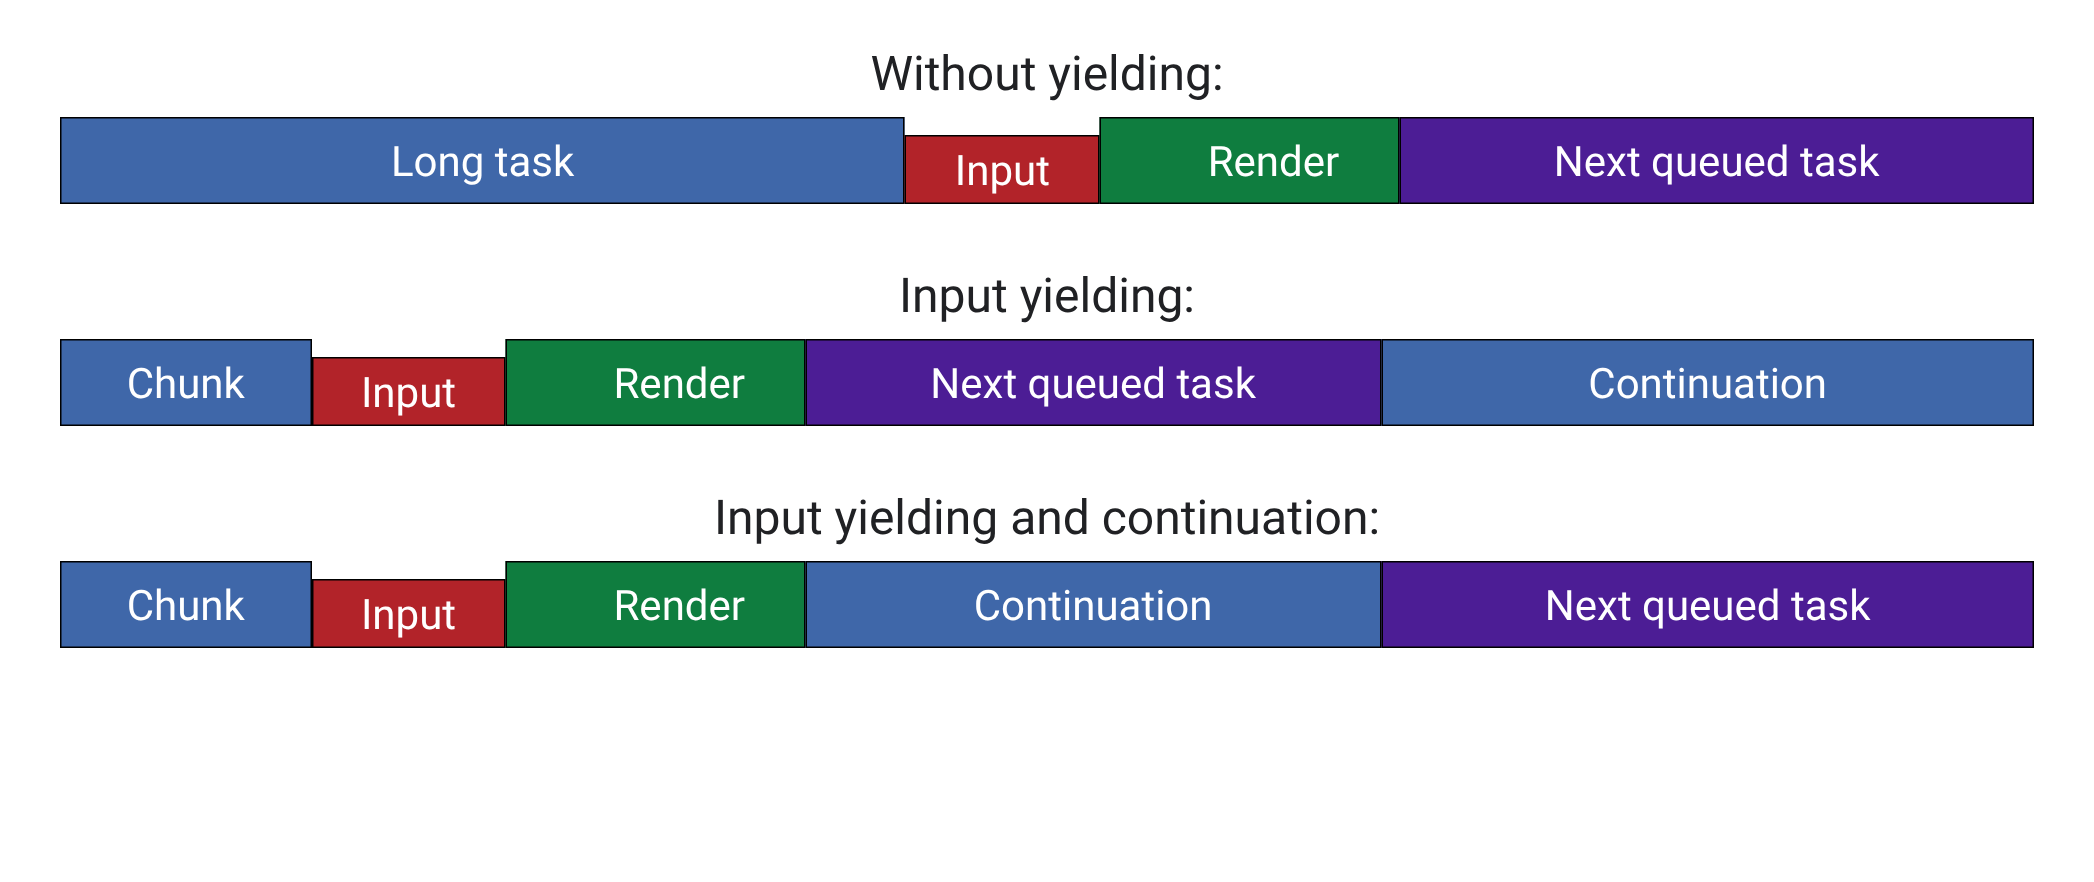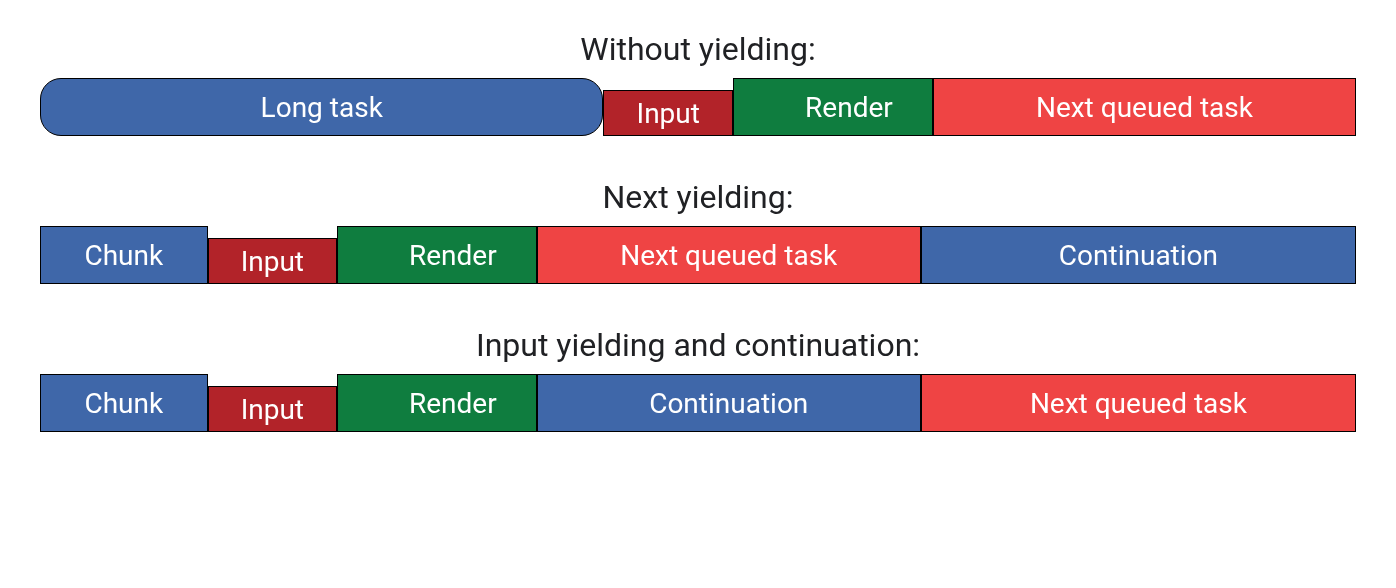--- a/index.html
+++ b/index.html
@@ -32,37 +32,37 @@
     font-size: 28px;
     font-weight: 400;
     border: 1px solid #000;
     box-sizing: border-box;
     white-space: nowrap;
     overflow: hidden;
   }
   .blue   { background: #3f67a9; }
   .red    { background: #b22329; margin-top: 12px; }
   .green  { background: #0f7d3f; padding-left: 32px; }
-  .gray   { background: #ef4444; }
+  .gray   { background: #4c1d95; }
 </style>
 </head>
 <body>
 
 <div id="root">
     <div class="section">
       <div class="title">Without yielding:</div>
       <div class="bar">
-        <div class="segment blue" style="flex: 44 1 0%; border-radius: 21px;">Long task</div>
+        <div class="segment blue" style="flex: 44 1 0%;">Long task</div>
         <div class="segment red" style="flex: 10 1 0%;">Input</div>
         <div class="segment green" style="flex: 13 1 0%;">Render</div>
         <div class="segment gray" style="flex: 33 1 0%;">Next queued task</div>
       </div>
     </div>
     <div class="section">
-      <div class="title">Next yielding:</div>
+      <div class="title">Input yielding:</div>
       <div class="bar">
         <div class="segment blue" style="flex: 13 1 0%;">Chunk</div>
         <div class="segment red" style="flex: 10 1 0%;">Input</div>
         <div class="segment green" style="flex: 13 1 0%;">Render</div>
         <div class="segment gray" style="flex: 30 1 0%;">Next queued task</div>
         <div class="segment blue" style="flex: 34 1 0%;">Continuation</div>
       </div>
     </div>
     <div class="section">
       <div class="title">Input yielding and continuation:</div>

